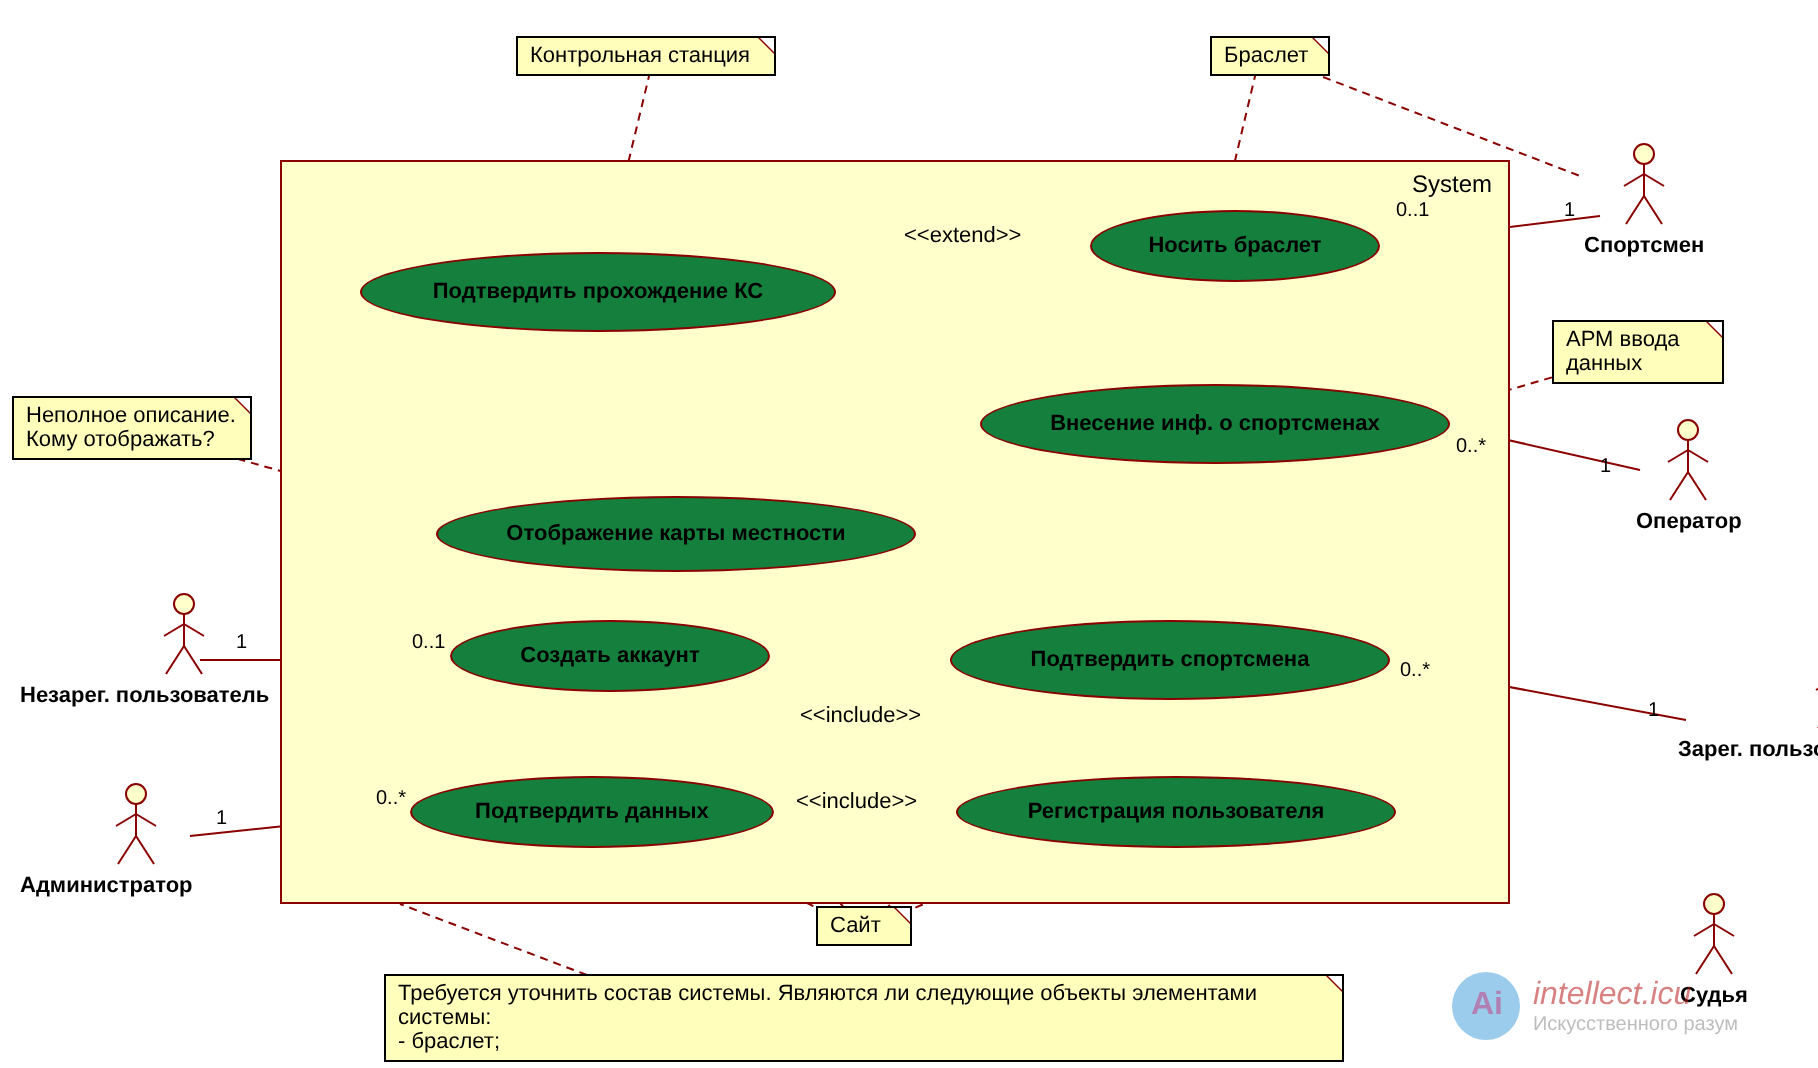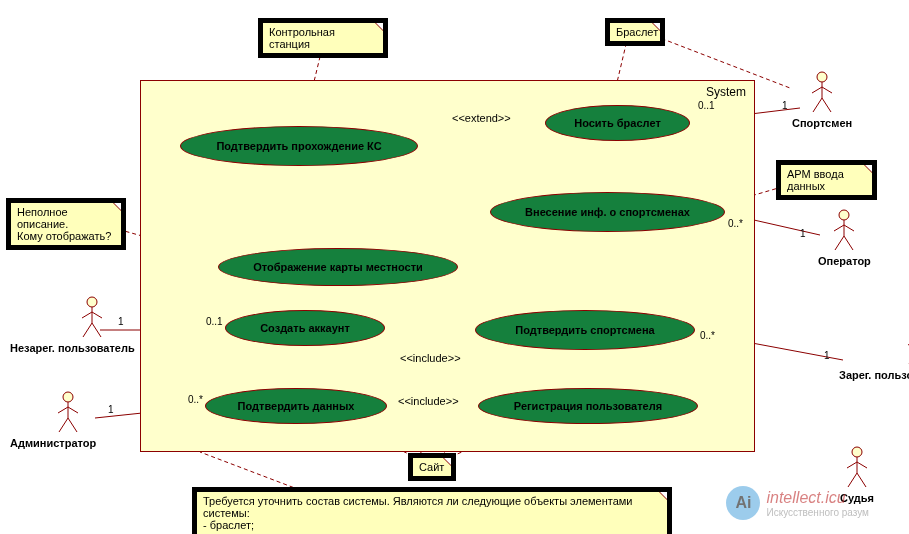--- a/index.html
+++ b/index.html
@@ -47,21 +47,21 @@
     justify-content: center;
     text-align: center;
     padding: 2px 6px;
     box-sizing: border-box;
     font-weight: bold;
     font-size: 11px;
   }
   .note {
     position: absolute;
     background: #FFFFBB;
-    border: 5px solid #000000;
+    border: 1px solid #000000;
     padding: 3px 6px;
     font-size: 11px;
     box-sizing: border-box;
   }
   .note::after {
     content: "";
     position: absolute;
     right: 0;
     top: 0;
     width: 0;
@@ -106,21 +106,21 @@
     gap: 6px;
     opacity: 0.55;
   }
   .watermark .icon {
     width: 34px; height: 34px;
     border-radius: 50%;
     background: #4DA3DD;
     display: flex;
     align-items: center;
     justify-content: center;
-    color: #000000;
+    color: #701a75;
     font-weight: bold;
     font-size: 16px;
   }
   .watermark .text .t1 { font-size: 16px; color: #b91c1c; font-style: italic; }
   .watermark .text .t2 { font-size: 10px; color: #888; }
   svg.lines {
     position: absolute;
     left: 0; top: 0;
     width: 909px; height: 534px;
     pointer-events: none;
@@ -164,21 +164,21 @@
     <line x1="100" y1="330" x2="228" y2="330" stroke="#8B0000"></line>
     <line x1="95" y1="418" x2="218" y2="405" stroke="#8B0000"></line>
   </svg>
 
   <div class="system-box">
     <div class="system-label">System</div>
   </div>
 
   <div class="note" style="left:258px; top:18px; width:130px;">Контрольная станция</div>
   <div class="note" style="left:605px; top:18px; width:60px;">Браслет</div>
-  <div class="note" style="left:776px; top:160px; width:101px;">АРМ ввода данных</div>
+  <div class="note" style="left:776px; top:160px; width:86px;">АРМ ввода данных</div>
   <div class="note" style="left:6px; top:198px; width:120px; white-space:pre-line;">Неполное описание.
 Кому отображать?</div>
   <div class="note" style="left:408px; top:453px; width:48px;">Сайт</div>
   <div class="note" style="left:192px; top:487px; width:480px; white-space:pre-line;">Требуется уточнить состав системы. Являются ли следующие объекты элементами системы:
 - браслет;</div>
 
   <div class="usecase" style="left:180px; top:126px; width:238px; height:40px;">Подтвердить прохождение КС</div>
   <div class="usecase" style="left:545px; top:105px; width:145px; height:36px;">Носить браслет</div>
   <div class="usecase" style="left:490px; top:192px; width:235px; height:40px;">Внесение инф. о спортсменах</div>
   <div class="usecase" style="left:218px; top:248px; width:240px; height:38px;">Отображение карты местности</div>

